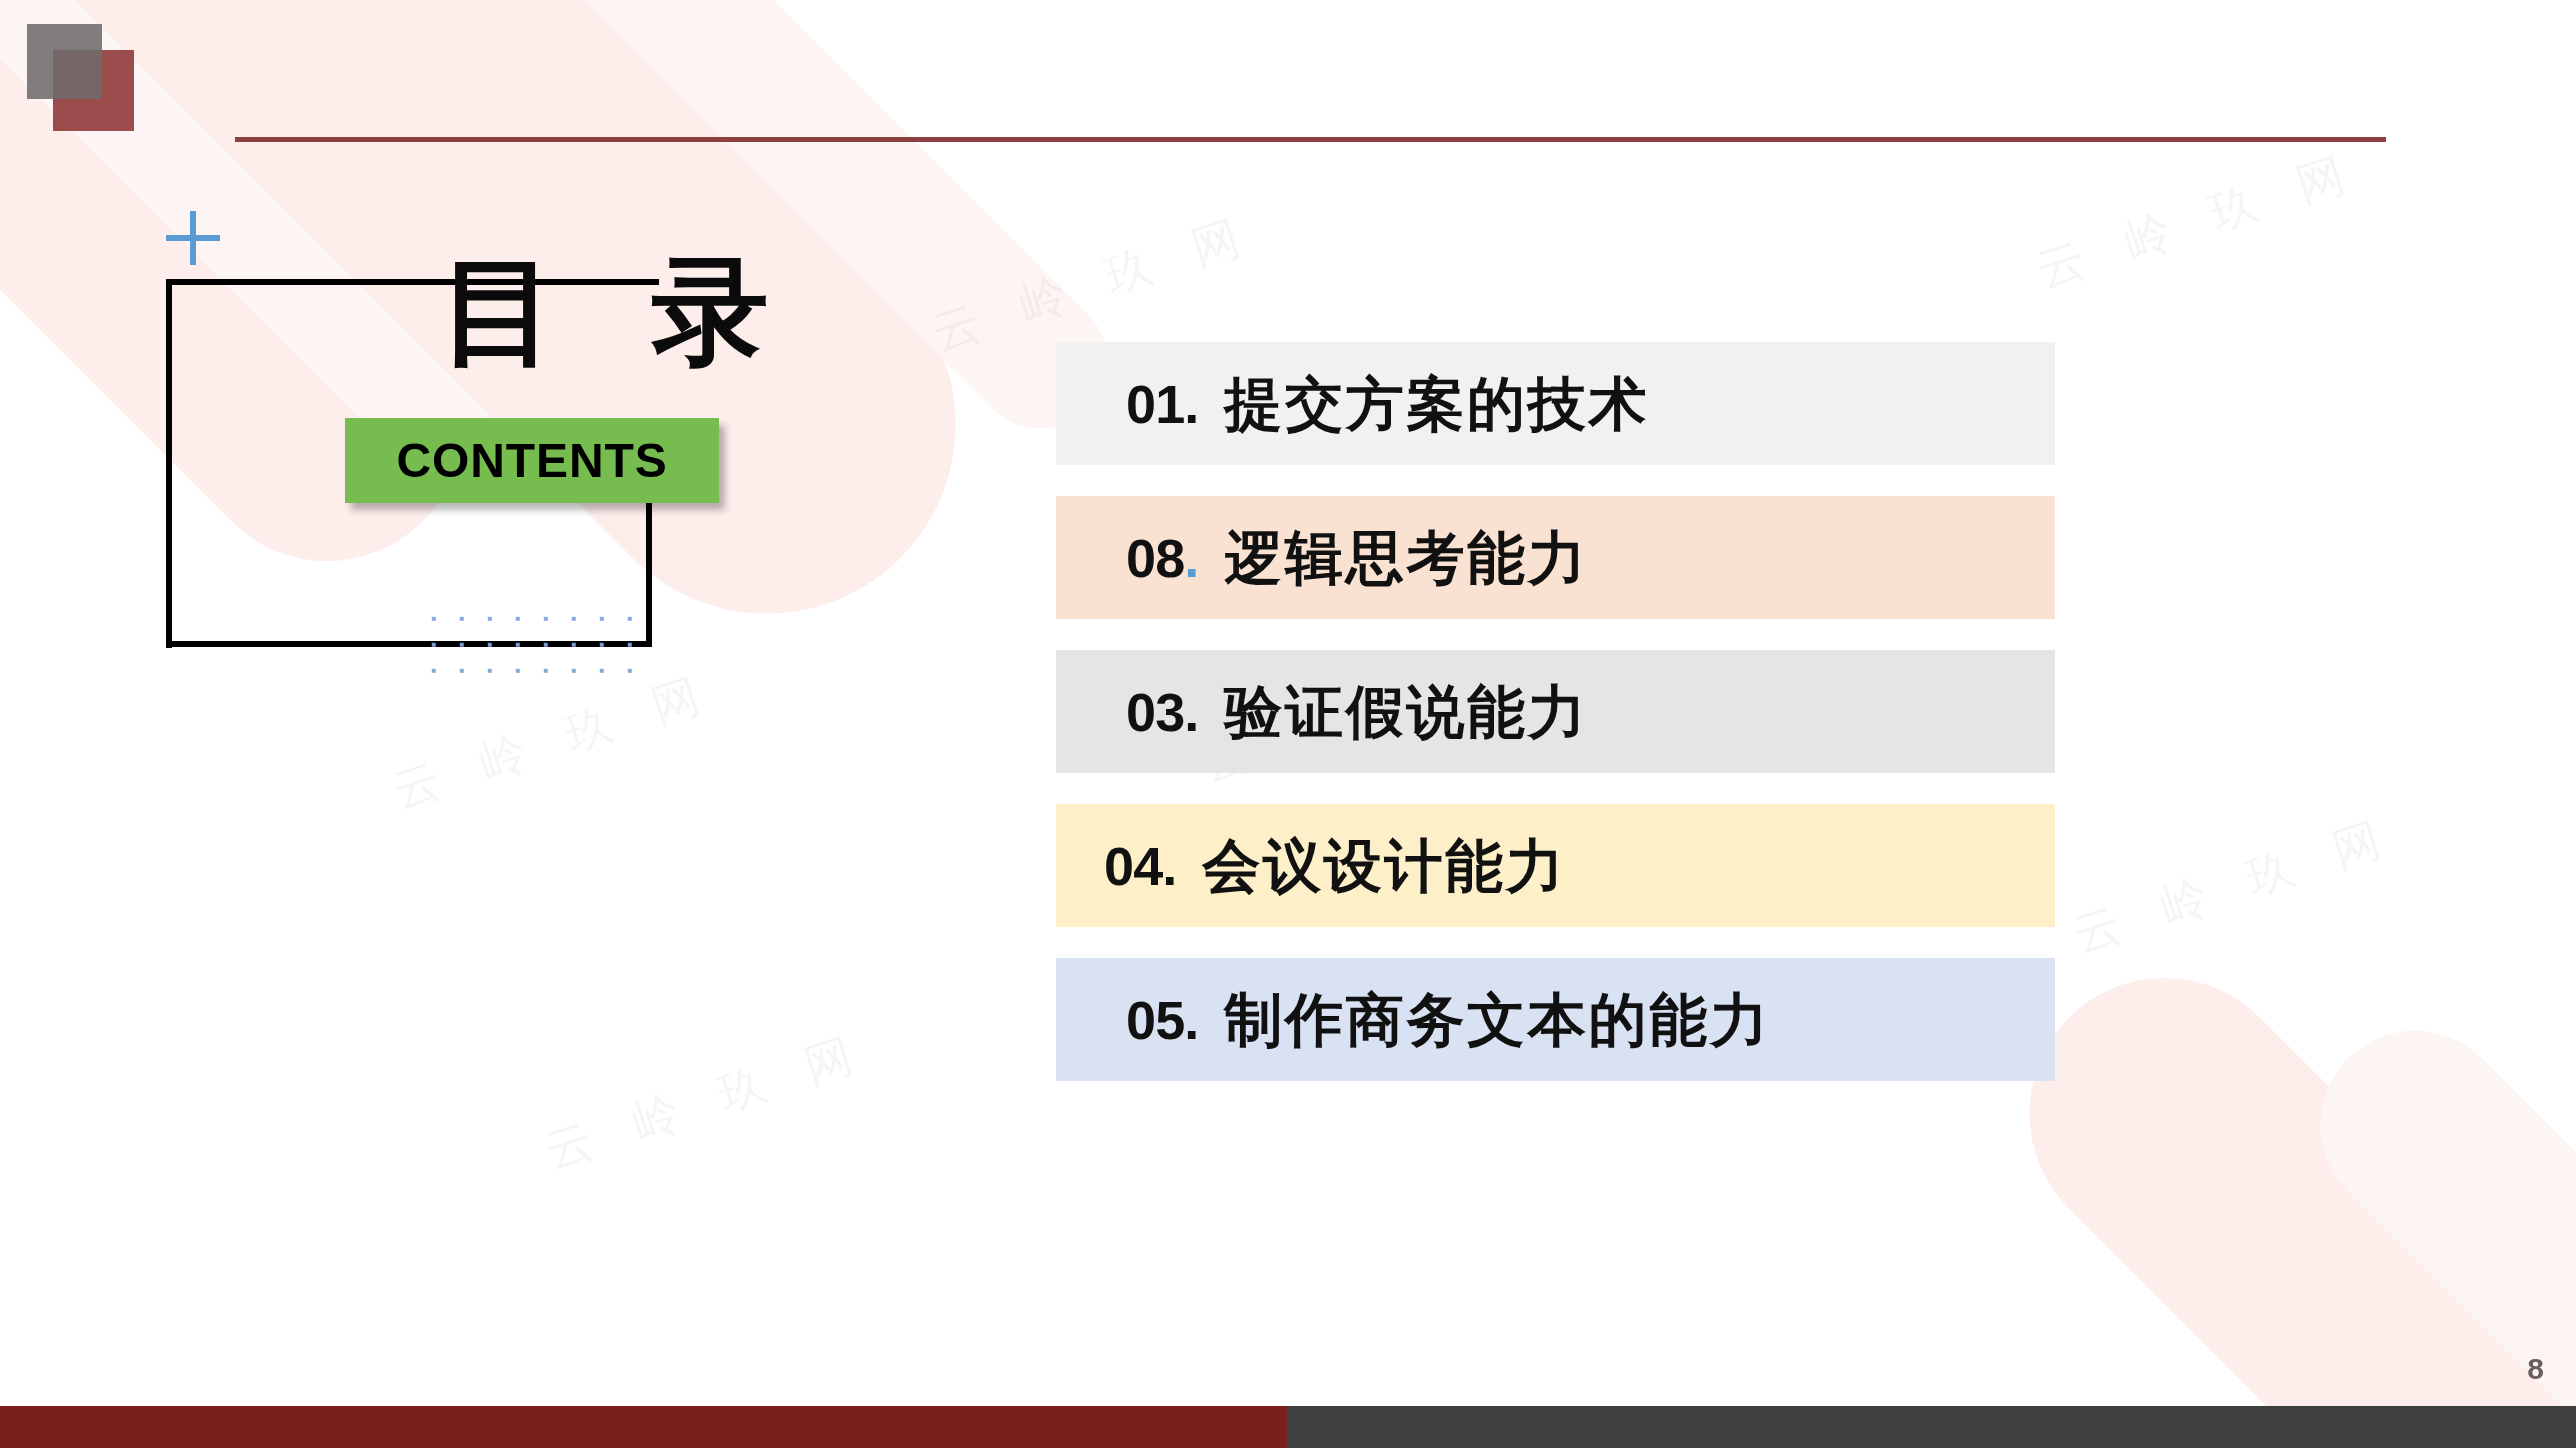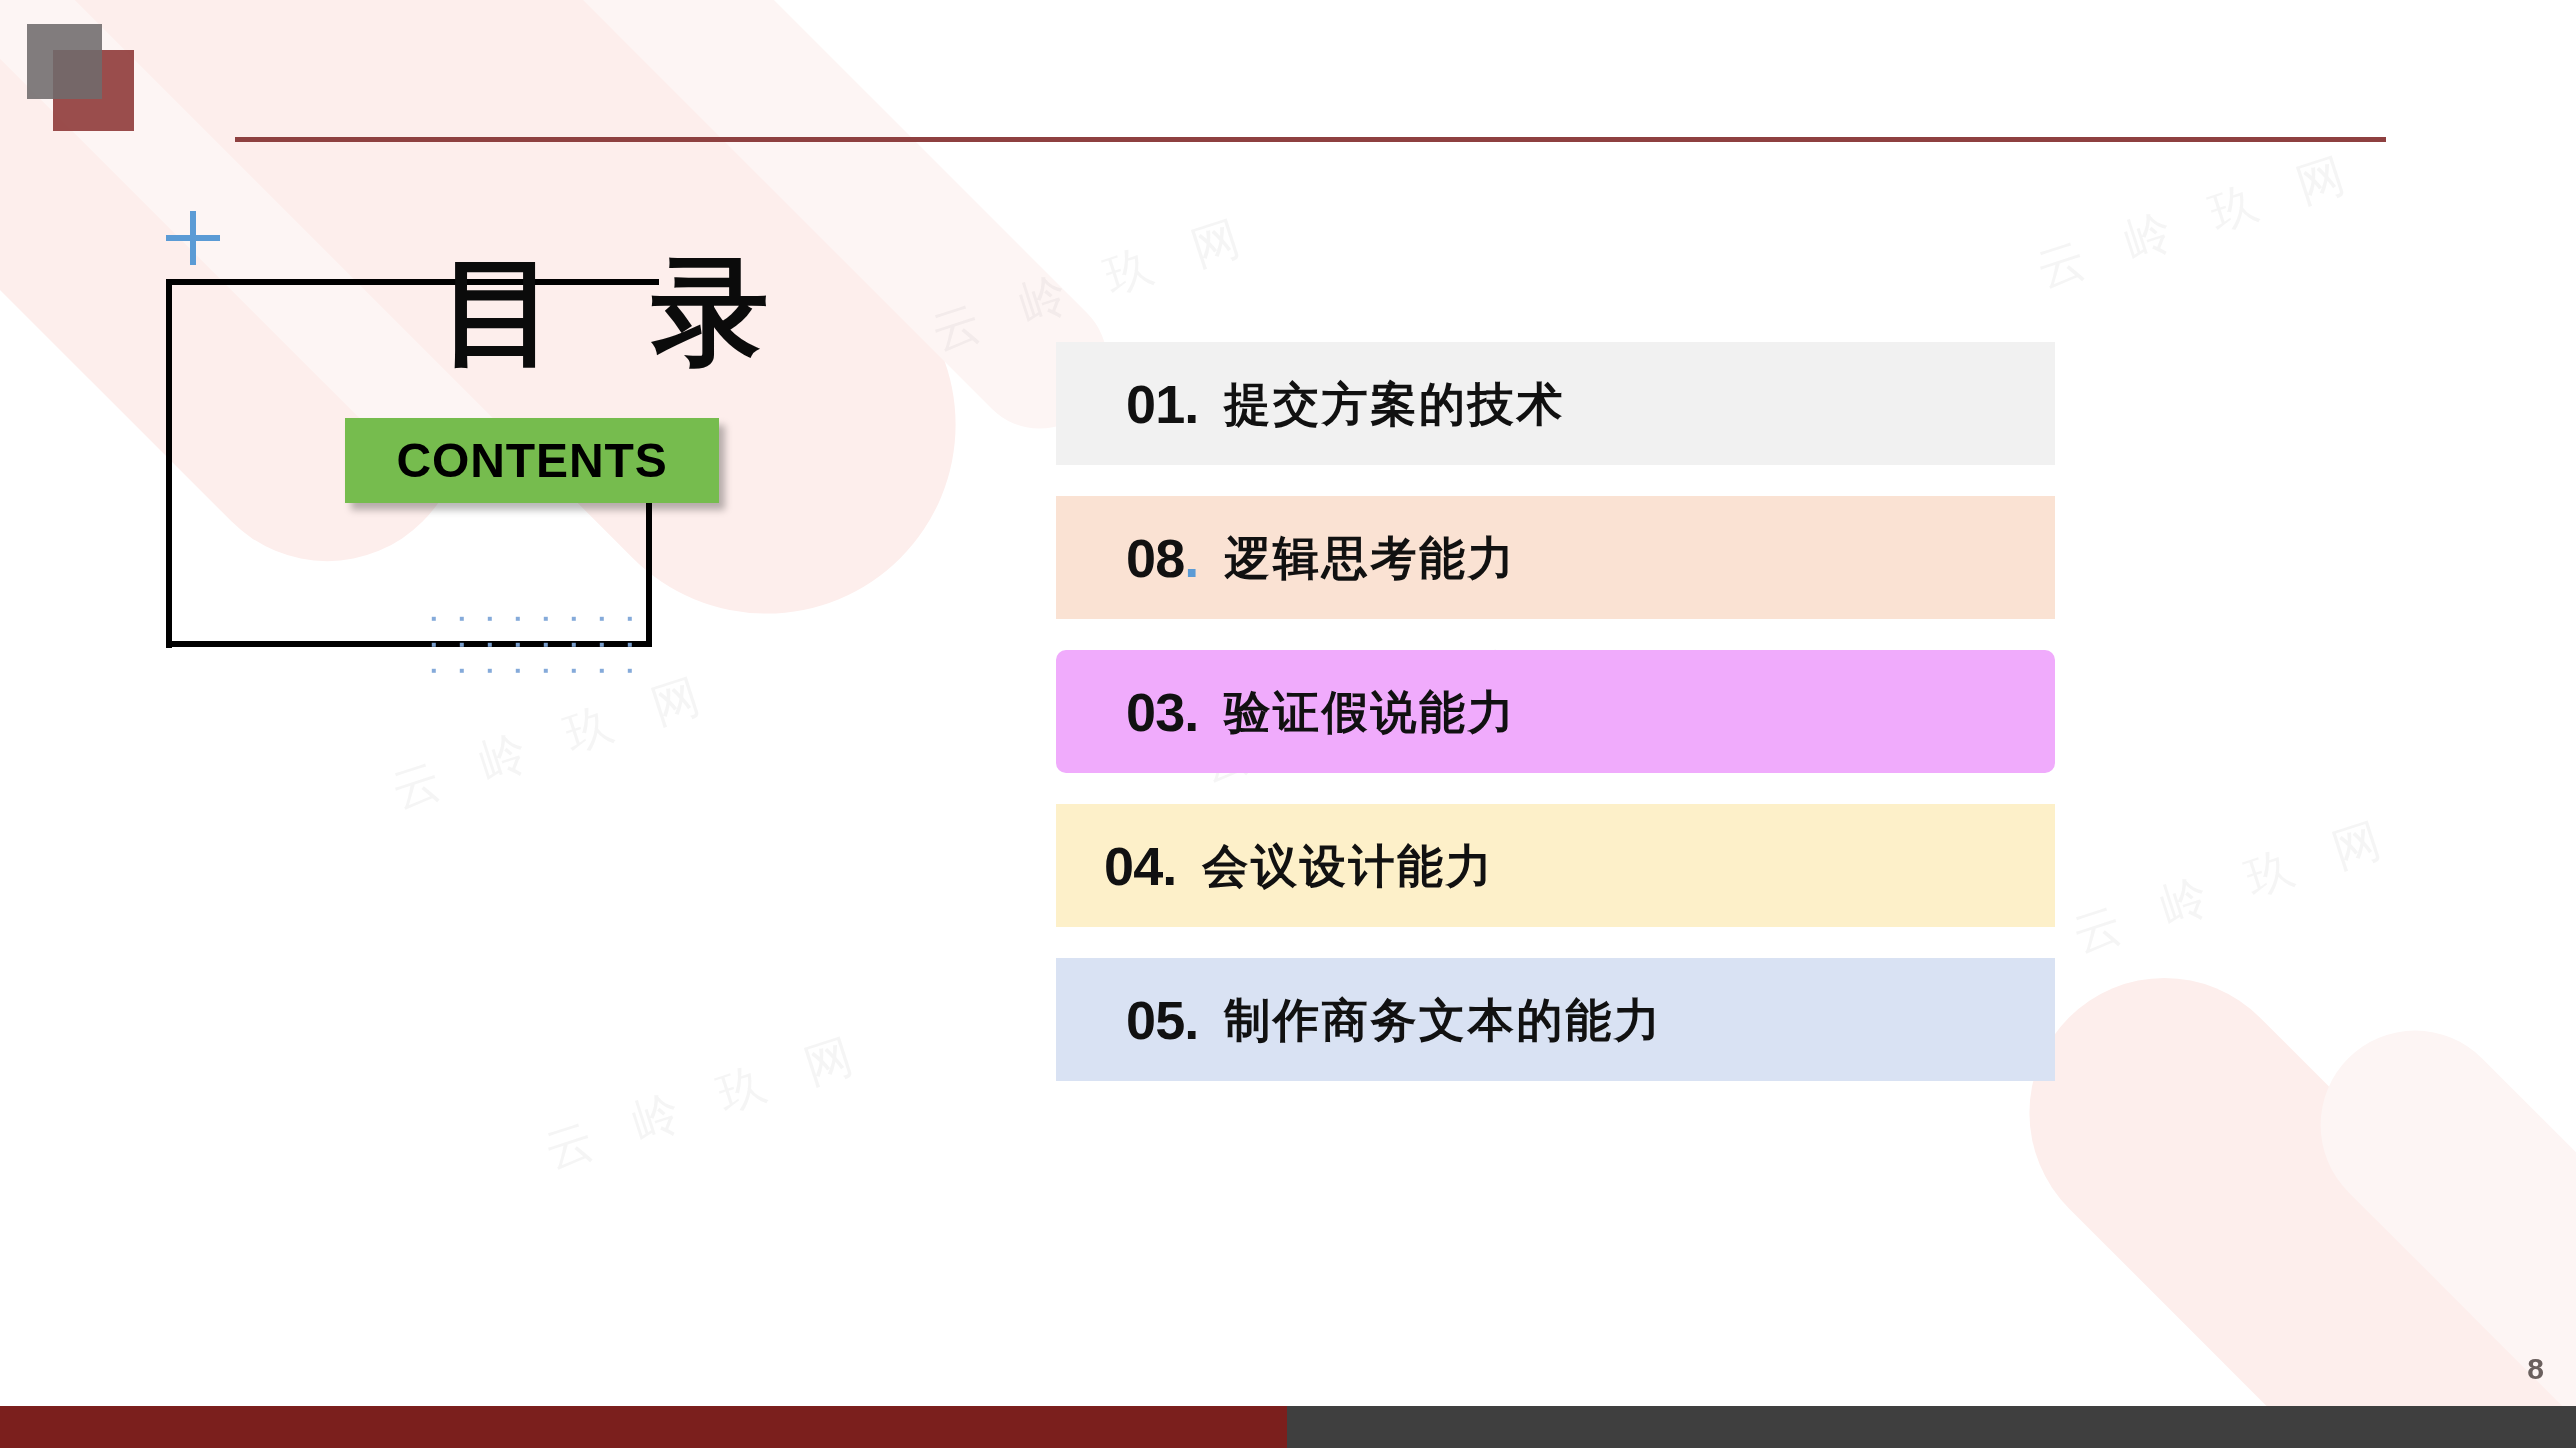--- a/index.html
+++ b/index.html
@@ -58,21 +58,21 @@
 
   
   .rows{position:absolute;left:1056px;top:342px;width:999px;}
   .row{width:999px;height:123px;display:flex;align-items:center;box-sizing:border-box;
     padding-left:70px;margin-bottom:31px;}
   .row .num{font-family:"Liberation Sans",sans-serif;font-weight:700;font-size:54px;
     color:#111;letter-spacing:-0.9px;line-height:1;}
   .row .dot{font-family:"Liberation Sans",sans-serif;font-weight:700;font-size:54px;
     color:#111;line-height:1;margin-right:25px;}
   .row .dot.blue{color:#5b9bd5;}
-  .row .txt{font-family:"DejaVu Serif",serif;font-weight:700;font-size:46px;color:#111;
+  .row .txt{font-family:"DejaVu Serif",serif;font-weight:700;font-size:58px;color:#111;
     letter-spacing:2.7px;line-height:1;}
   .row.last{margin-bottom:9px;}
 
   
   .footer{position:absolute;left:0;top:1406px;width:2576px;height:43px;display:flex;}
   .footer .left{height:43px;background:#7b1f1d;}
   .footer .right{height:43px;flex:1;background:#3f3f3f;}
 
   .page-no{position:absolute;right:32px;top:1354px;font-family:"Liberation Sans",sans-serif;
     font-size:30px;font-weight:700;color:#6b605e;line-height:1;}
@@ -125,21 +125,21 @@
       <span class="dot">.</span>
       <span class="txt">提交方案的技术</span>
     </div>
 
     <div class="row" style="background:#fae2d3;">
       <span class="num">08</span>
       <span class="dot blue">.</span>
       <span class="txt">逻辑思考能力</span>
     </div>
 
-    <div class="row" style="background:#f0abfc;border-radius:10px;">
+    <div class="row" style="background:#e5e5e5;">
       <span class="num">03</span>
       <span class="dot">.</span>
       <span class="txt">验证假说能力</span>
     </div>
 
     <div class="row" style="background:#fdf0c9;padding-left:48px;">
       <span class="num">04</span>
       <span class="dot">.</span>
       <span class="txt">会议设计能力</span>
     </div>

